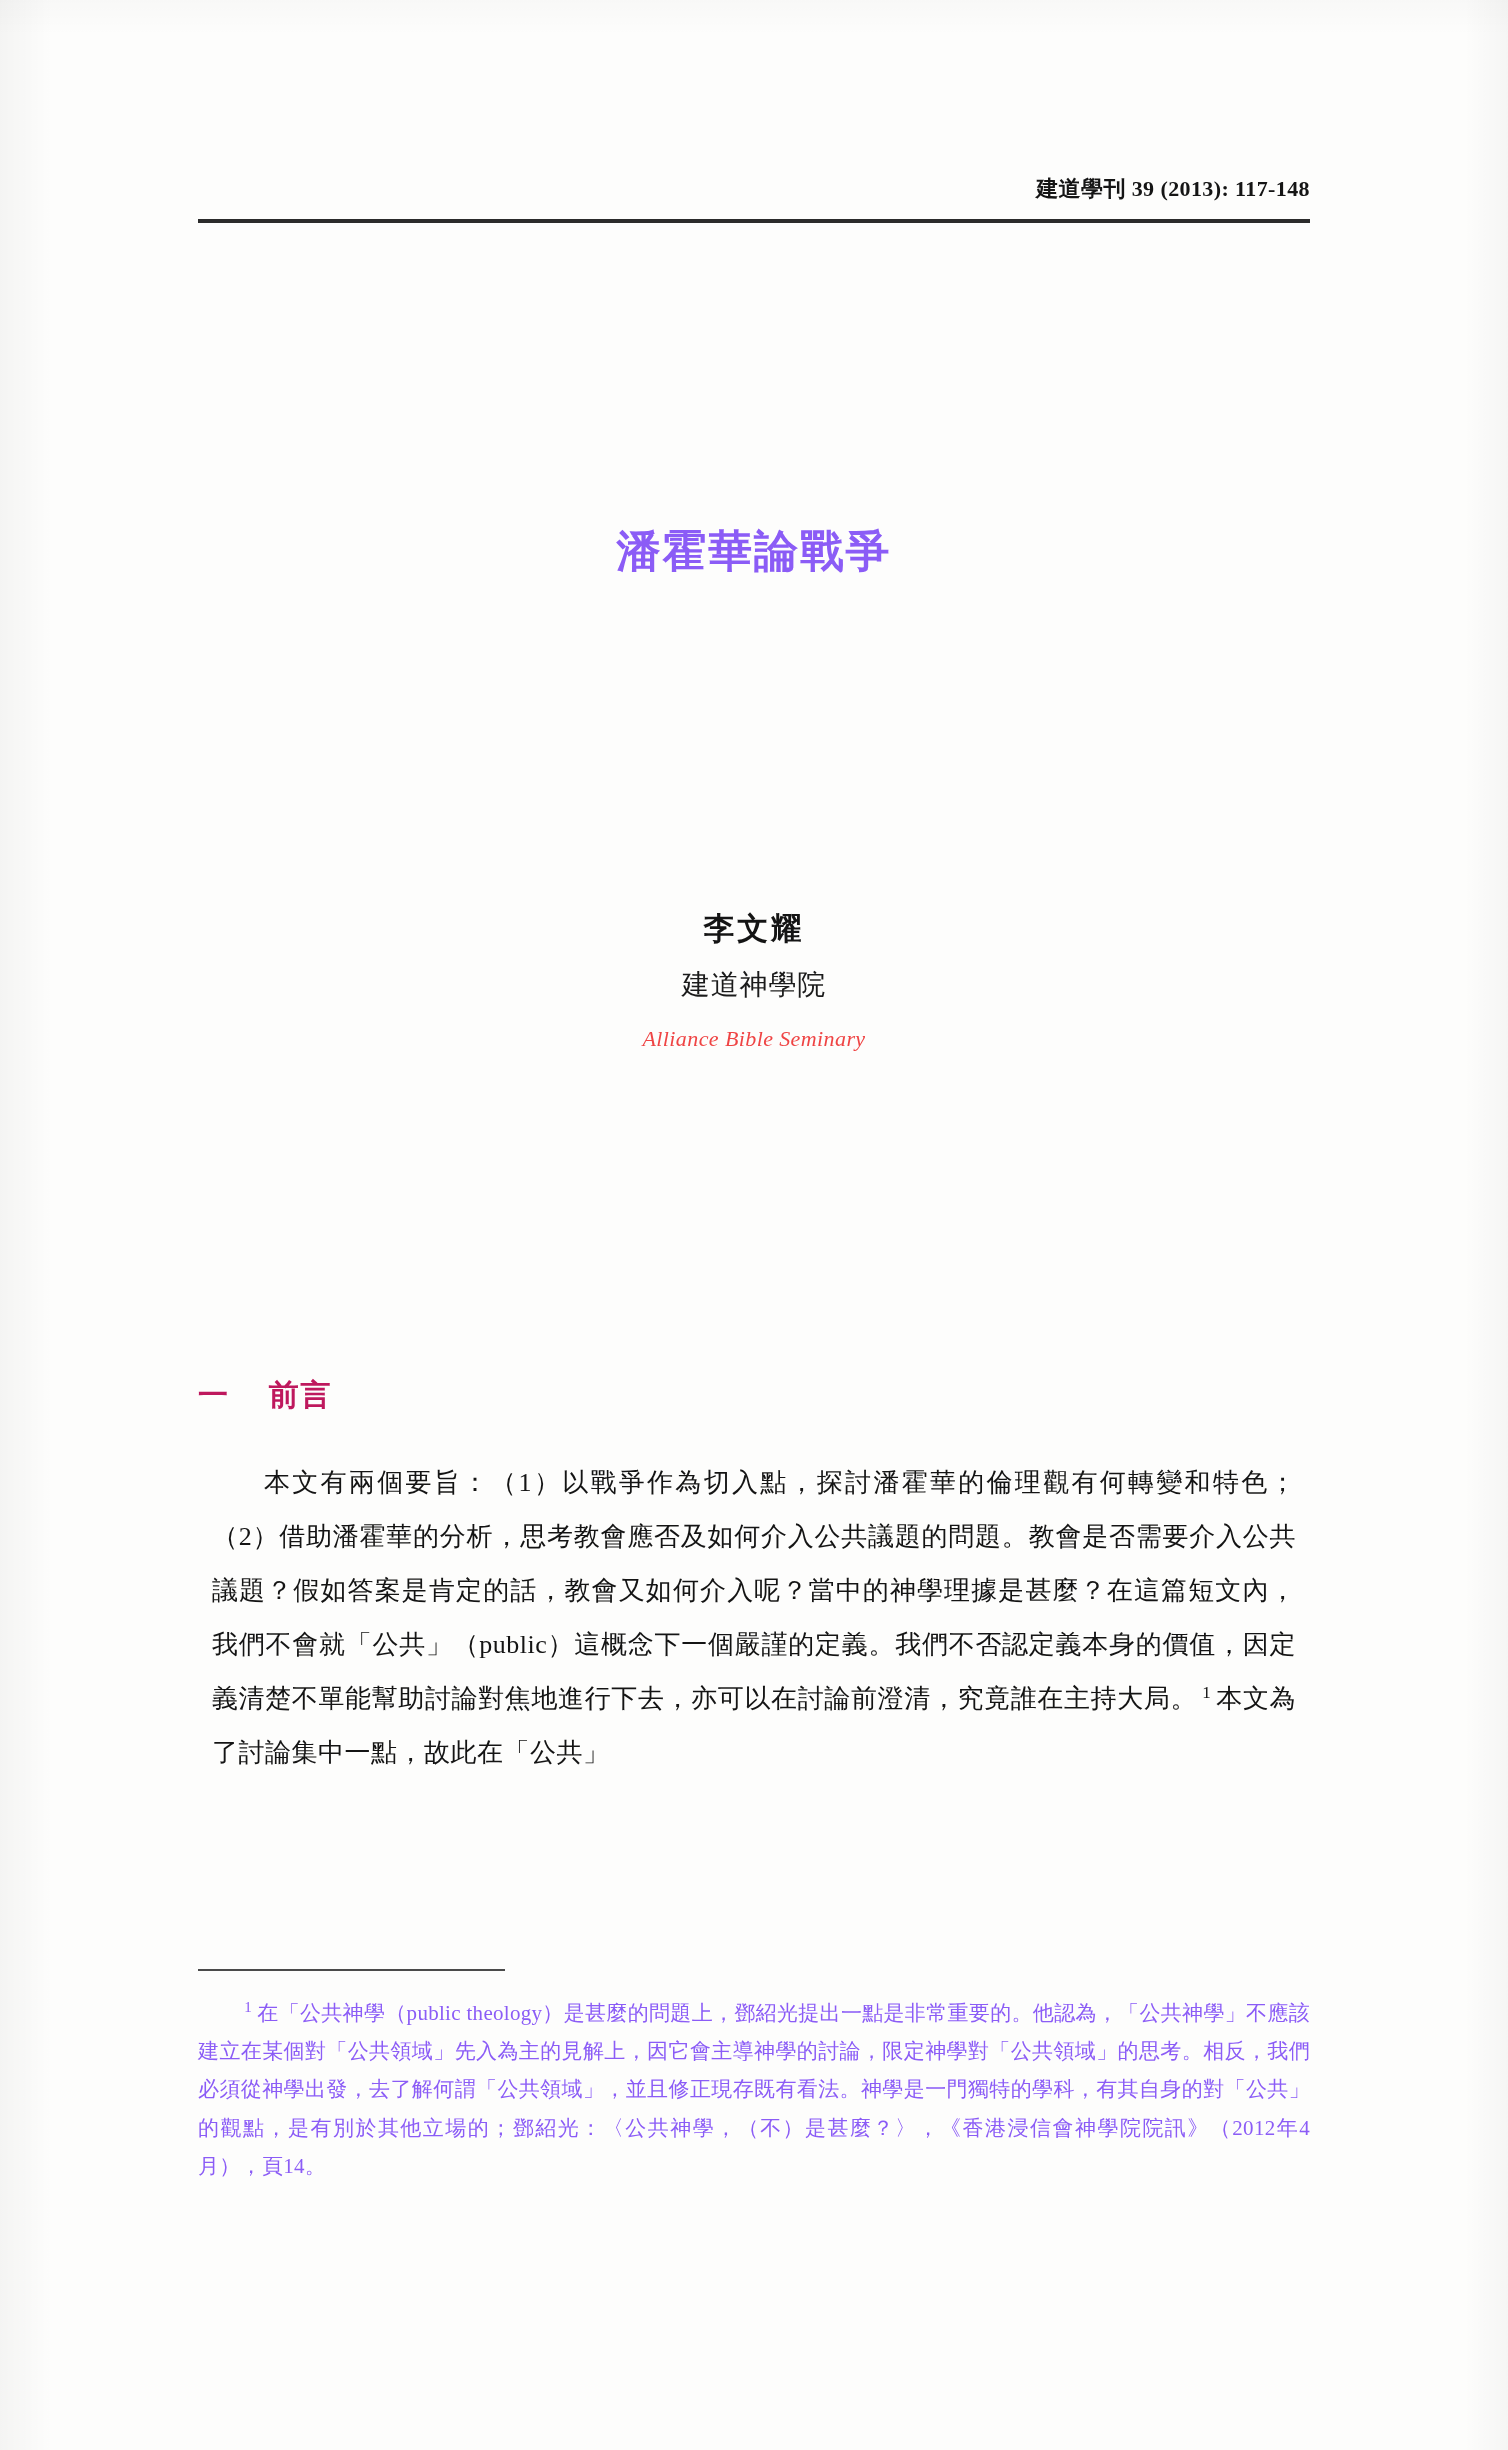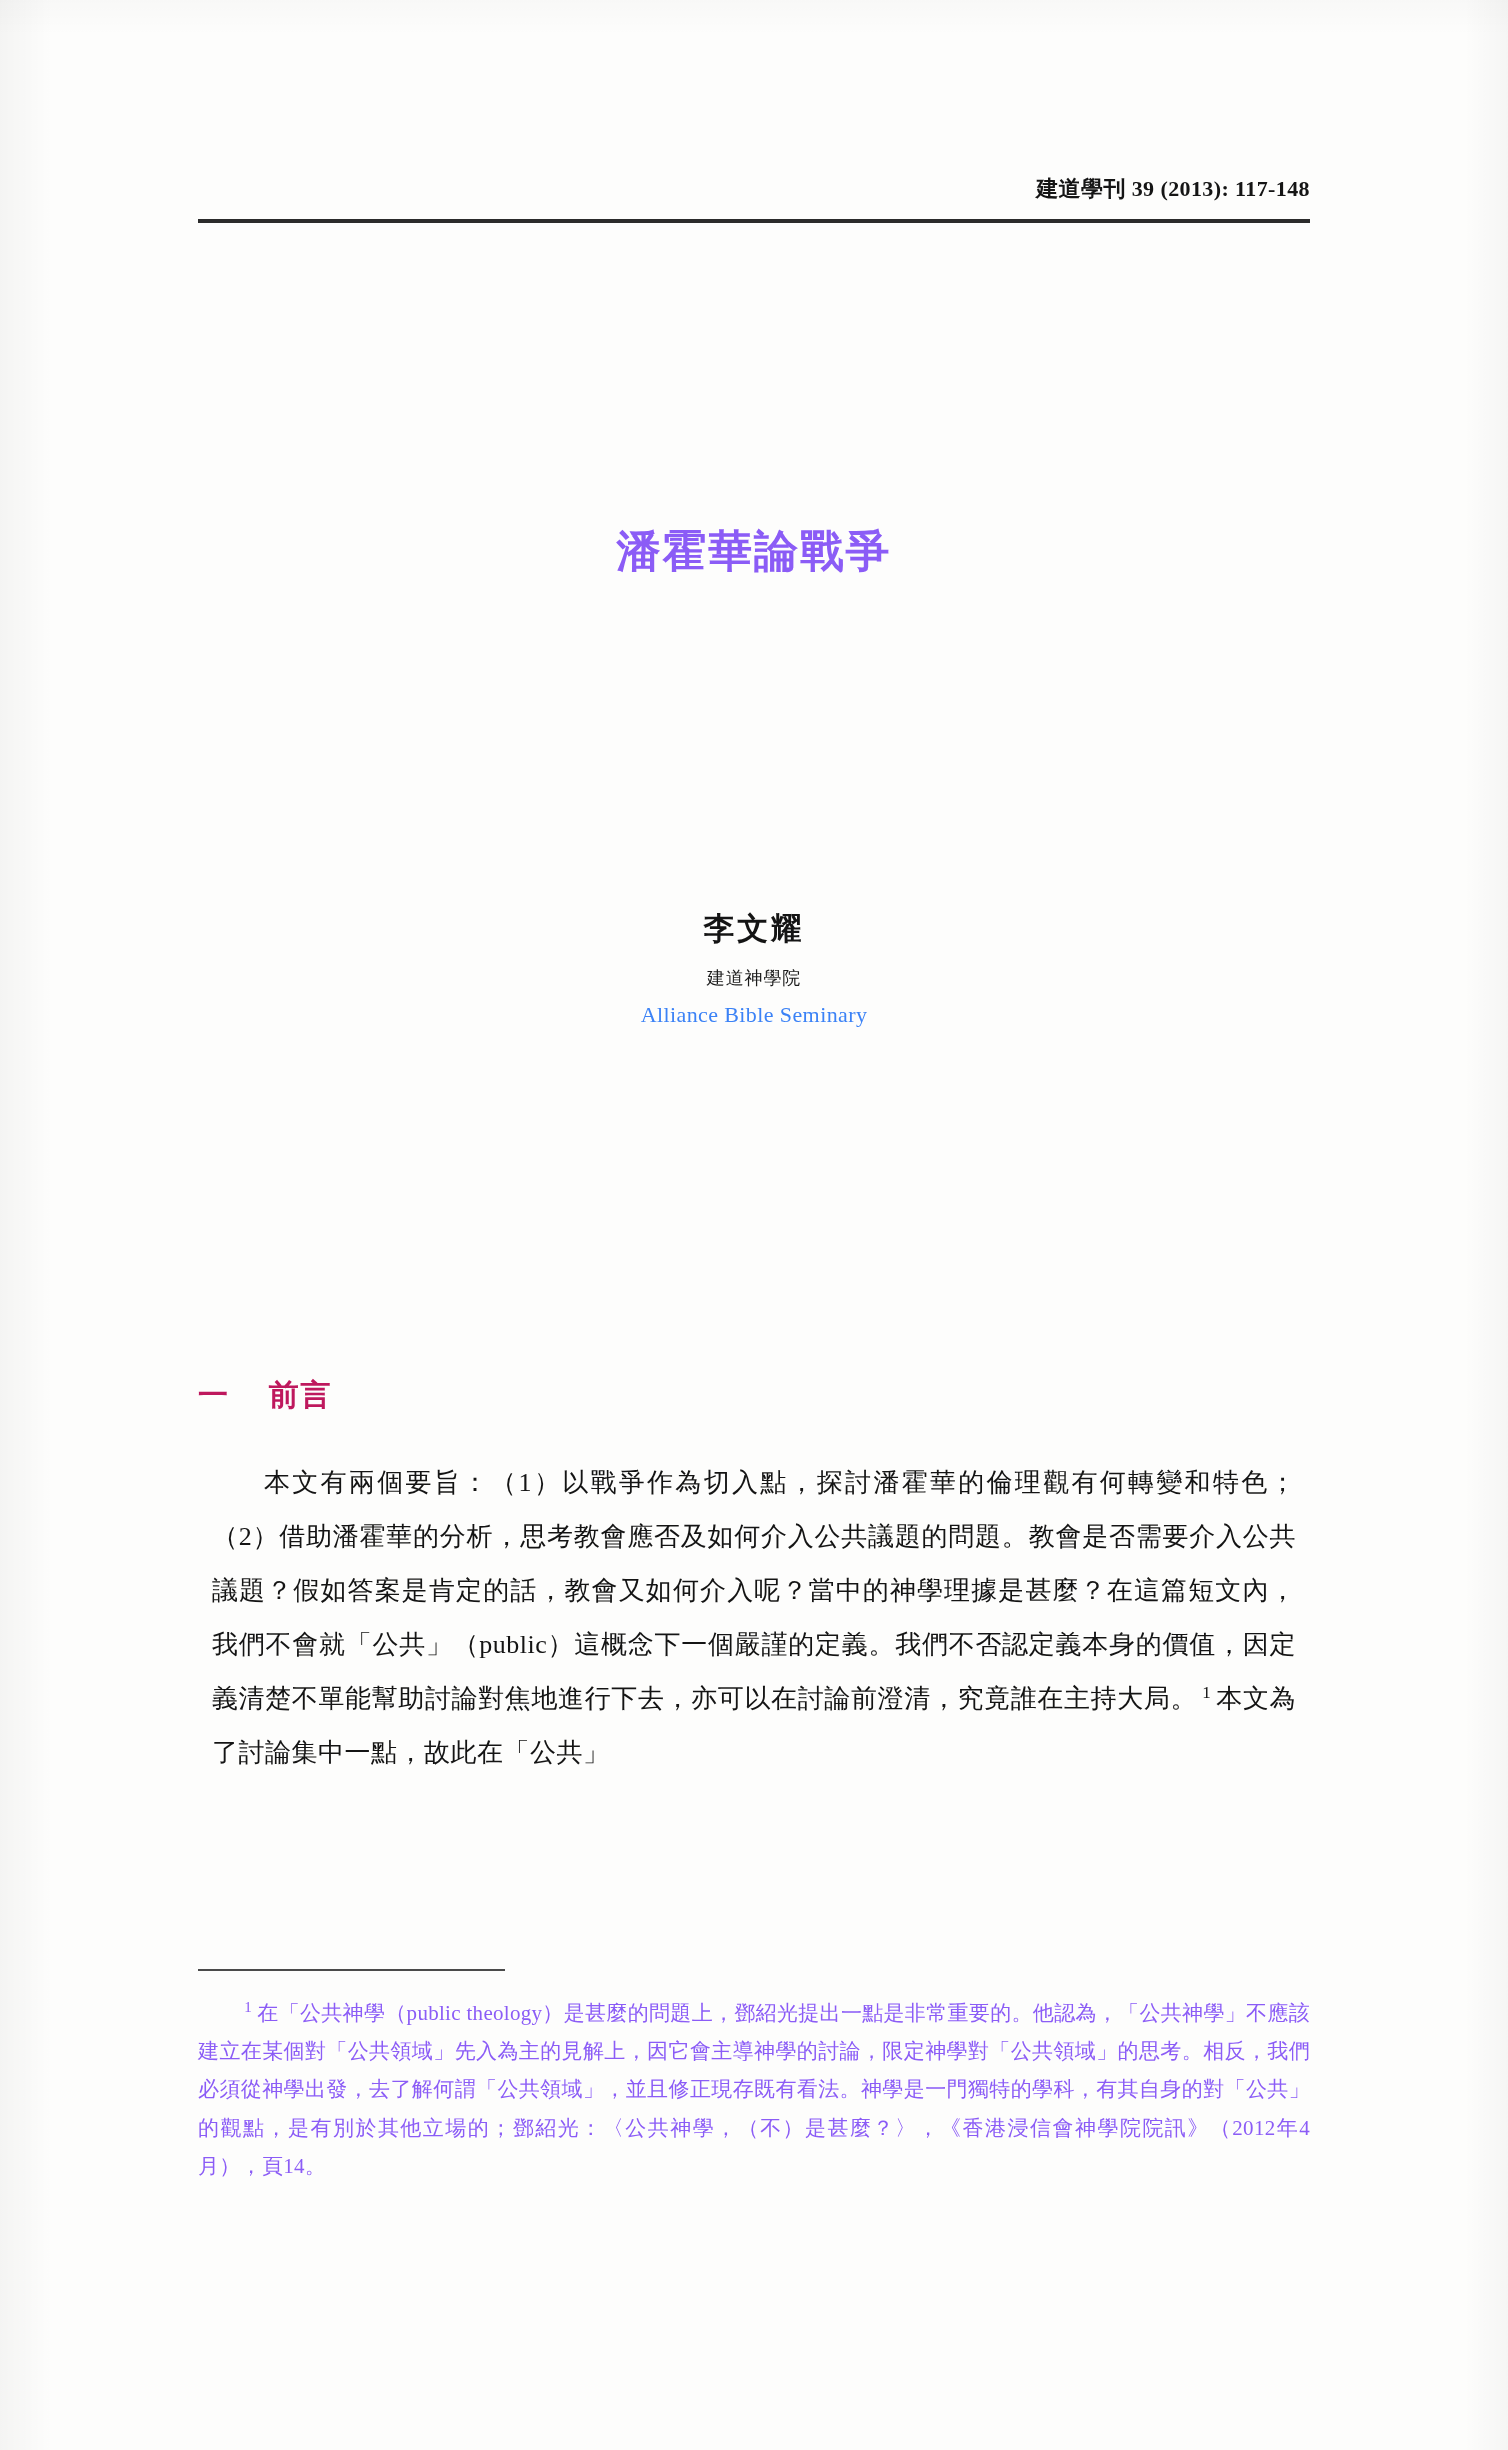--- a/index.html
+++ b/index.html
@@ -88,30 +88,31 @@
   .author-name {
     font-family: "Liberation Serif", "DejaVu Serif", serif;
     font-size: 31px;
     font-weight: bold;
     letter-spacing: 2.7px;
     color: #141414;
     margin-bottom: 16px;
   }
   .author-affil-zh {
     font-family: Liberation Mono, monospace;
-    font-size: 18px;
+    font-size: 28px;
     letter-spacing: 0.9px;
     color: #1b1b1b;
-    margin-bottom: 12px;
+    margin-bottom: 22px;
   }
   .author-affil-en {
     font-family: "Liberation Serif", "DejaVu Serif", serif;
     font-size: 22px;
     letter-spacing: 0.4px;
-    color: #3b82f6;
+    color: #ef4444;
+    font-style: italic;
   }
 
   
   .section-heading {
     position: absolute;
     top: 1375px;
     left: 0;
     font-family: "Liberation Sans", "DejaVu Sans", sans-serif;
     font-size: 30px;
     font-weight: bold;

